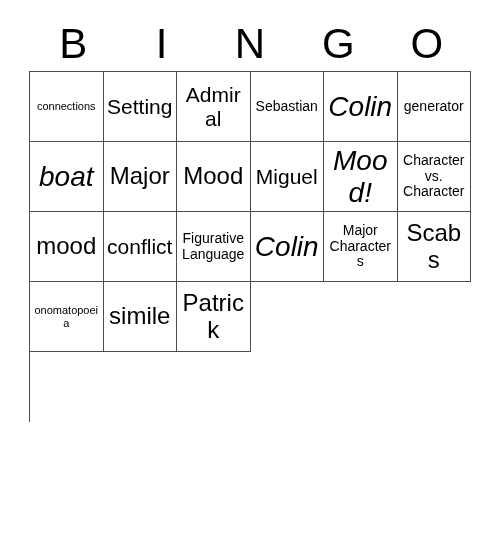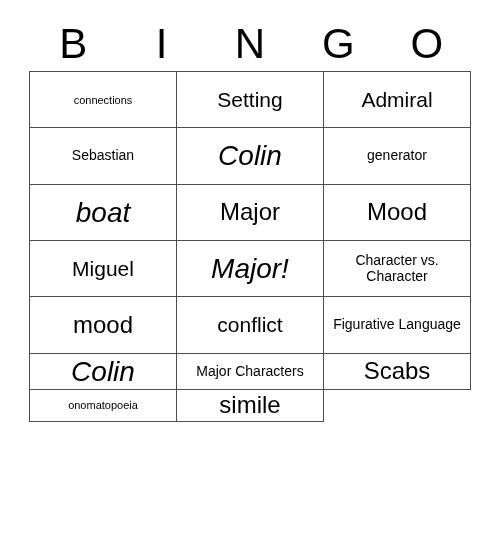--- a/index.html
+++ b/index.html
@@ -43,21 +43,21 @@
   .grid {
     position: absolute;
     left: 29px;
     top: 71px;
     width: 442px;
     height: 351px;
     border-top: 1px solid #4d4d4d;
     border-left: 1px solid #4d4d4d;
     box-sizing: border-box;
     display: grid;
-    grid-template-columns: repeat(3, 1fr);
+    grid-template-columns: repeat(6, 1fr);
     grid-template-rows: repeat(5, 1fr);
   }
   .cell {
     border-right: 1px solid #4d4d4d;
     border-bottom: 1px solid #4d4d4d;
     box-sizing: border-box;
     display: flex;
     align-items: center;
     justify-content: center;
     text-align: center;
@@ -119,21 +119,21 @@
         <span>Major</span>
       </div>
 
     <div class="cell fs-xl">
         <span>Mood</span>
       </div>
     <div class="cell fs-lg">
         <span>Miguel</span>
       </div>
     <div class="cell fs-xxl">
-        <span>Major!</span>
+        <span>Mood!</span>
       </div>
     <div class="cell fs-sm">
         <span>Character vs. Character</span>
       </div>
     <div class="cell fs-xl">
         <span>mood</span>
       </div>
 
     <div class="cell fs-lg">
         <span>conflict</span>
@@ -150,15 +150,18 @@
       </div>
     <div class="cell fs-xl">
         <span>Scabs</span>
       </div>
     <div class="cell fs-xs">
         <span>onomatopoeia</span>
       </div>
     <div class="cell fs-xl">
         <span>simile</span>
       </div>
+    <div class="cell fs-xl">
+        <span>Patrick</span>
+      </div>
 
   </div>
 </div>
 
 </body></html>

